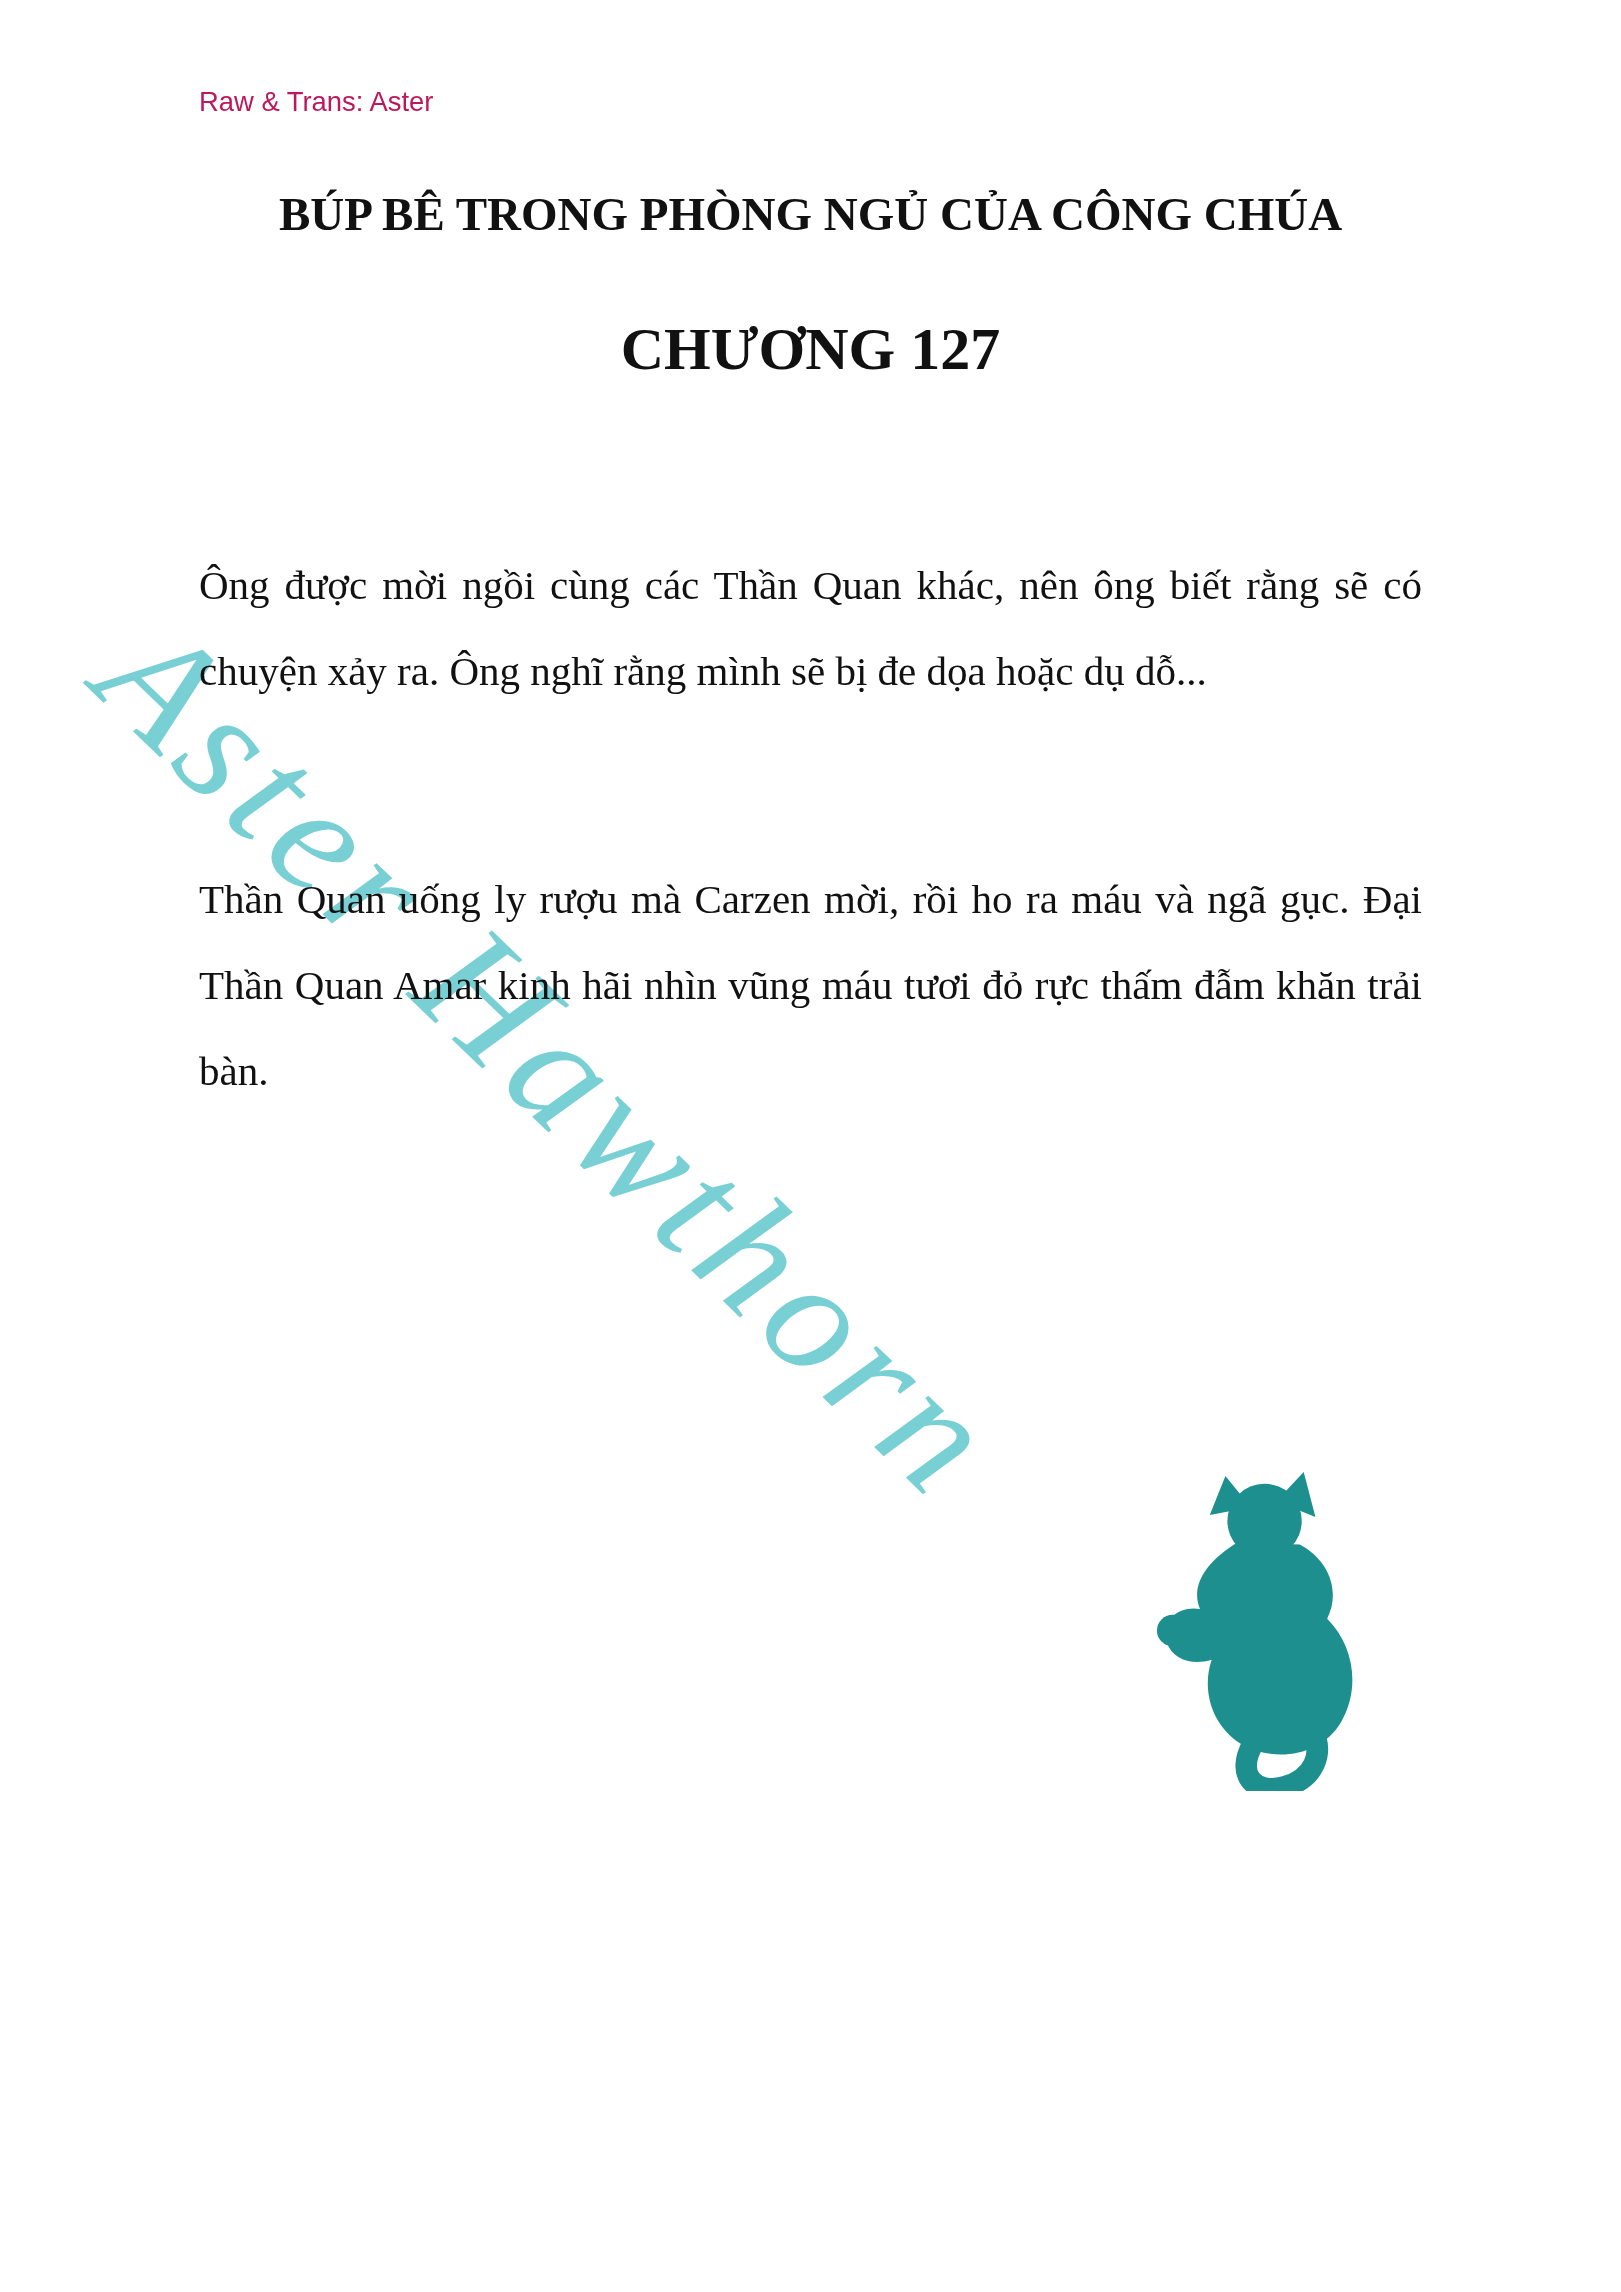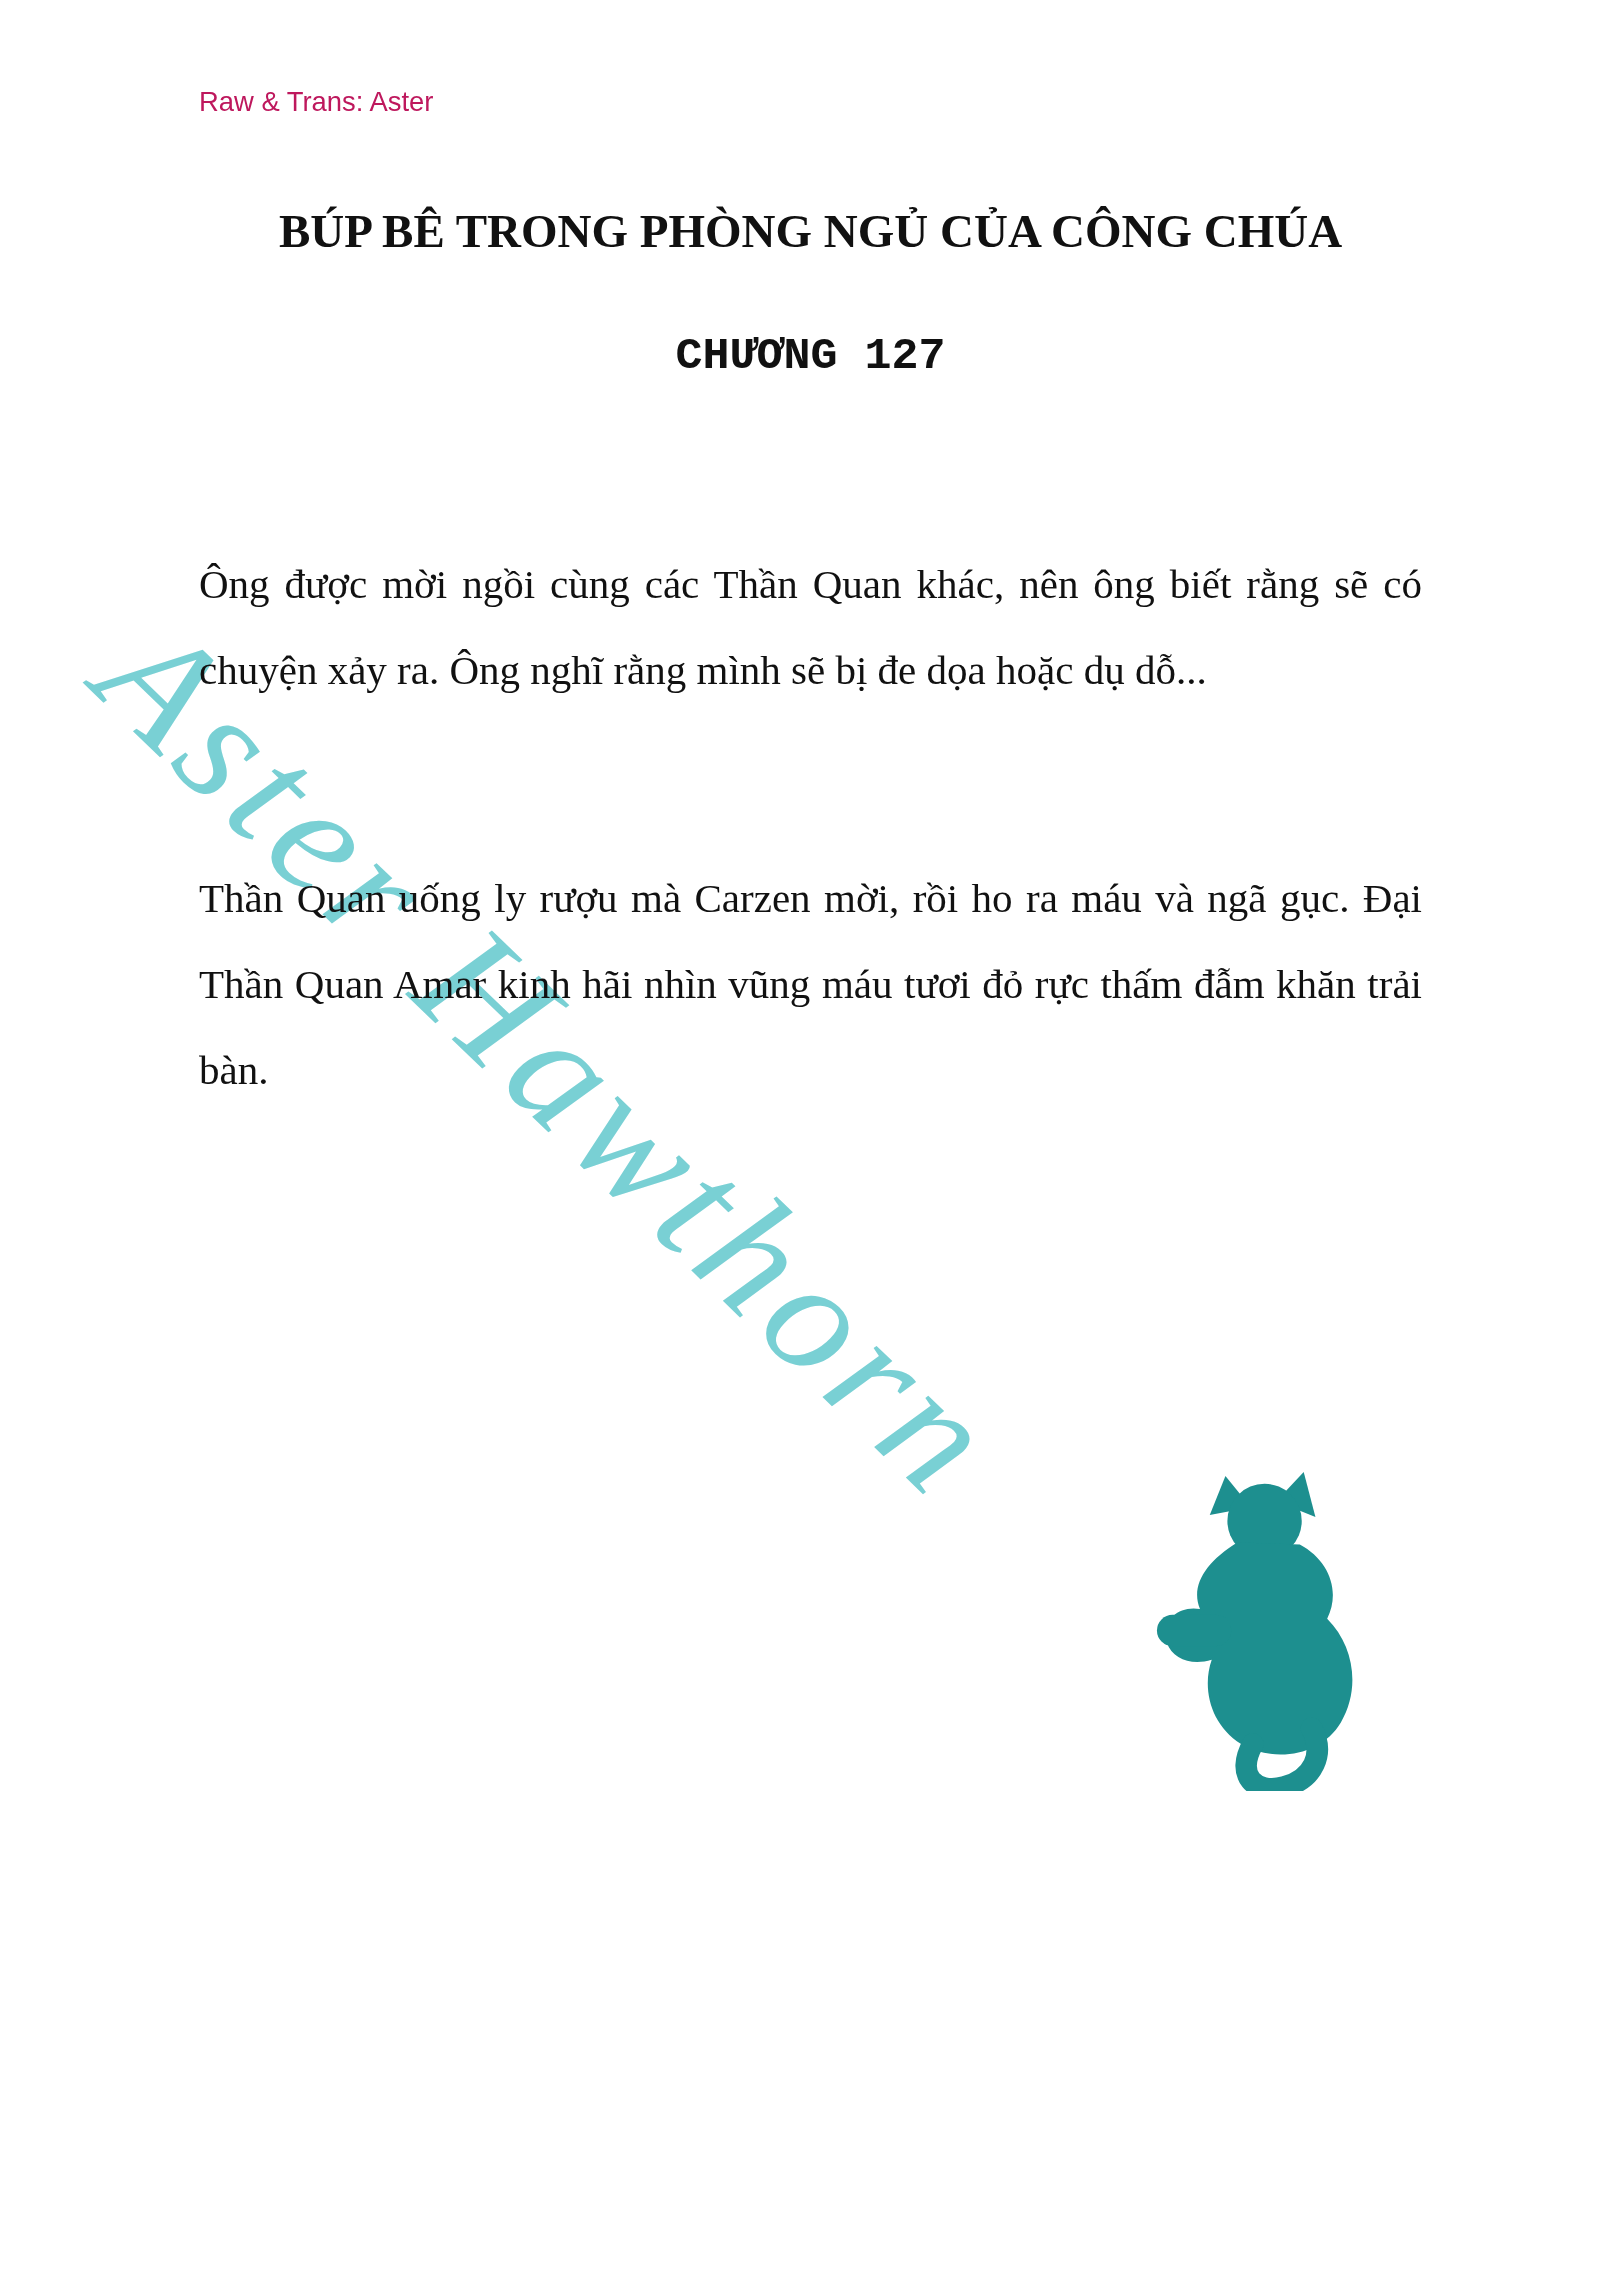--- a/index.html
+++ b/index.html
@@ -30,29 +30,28 @@
     left: 199px;
     width: 1223px;
     top: 186px;
     z-index: 2;
   }
   .title-line1 {
     text-align: center;
     font-weight: bold;
     font-size: 47px;
     line-height: 1.2;
-    margin: 17px;
+    margin: 0;
   }
   .title-line2 {
     text-align: center;
     font-weight: bold;
-    font-size: 45px;
+    font-size: 60px;
     line-height: 1.2;
     margin: 71px 0 0 0;
-    font-family: Liberation Mono, monospace;
   }
   .paragraphs {
     margin-top: 157px;
   }
   .paragraphs p {
     font-size: 41px;
     line-height: 86px;
     text-align: justify;
     margin: 0 0 142px 0;
   }

